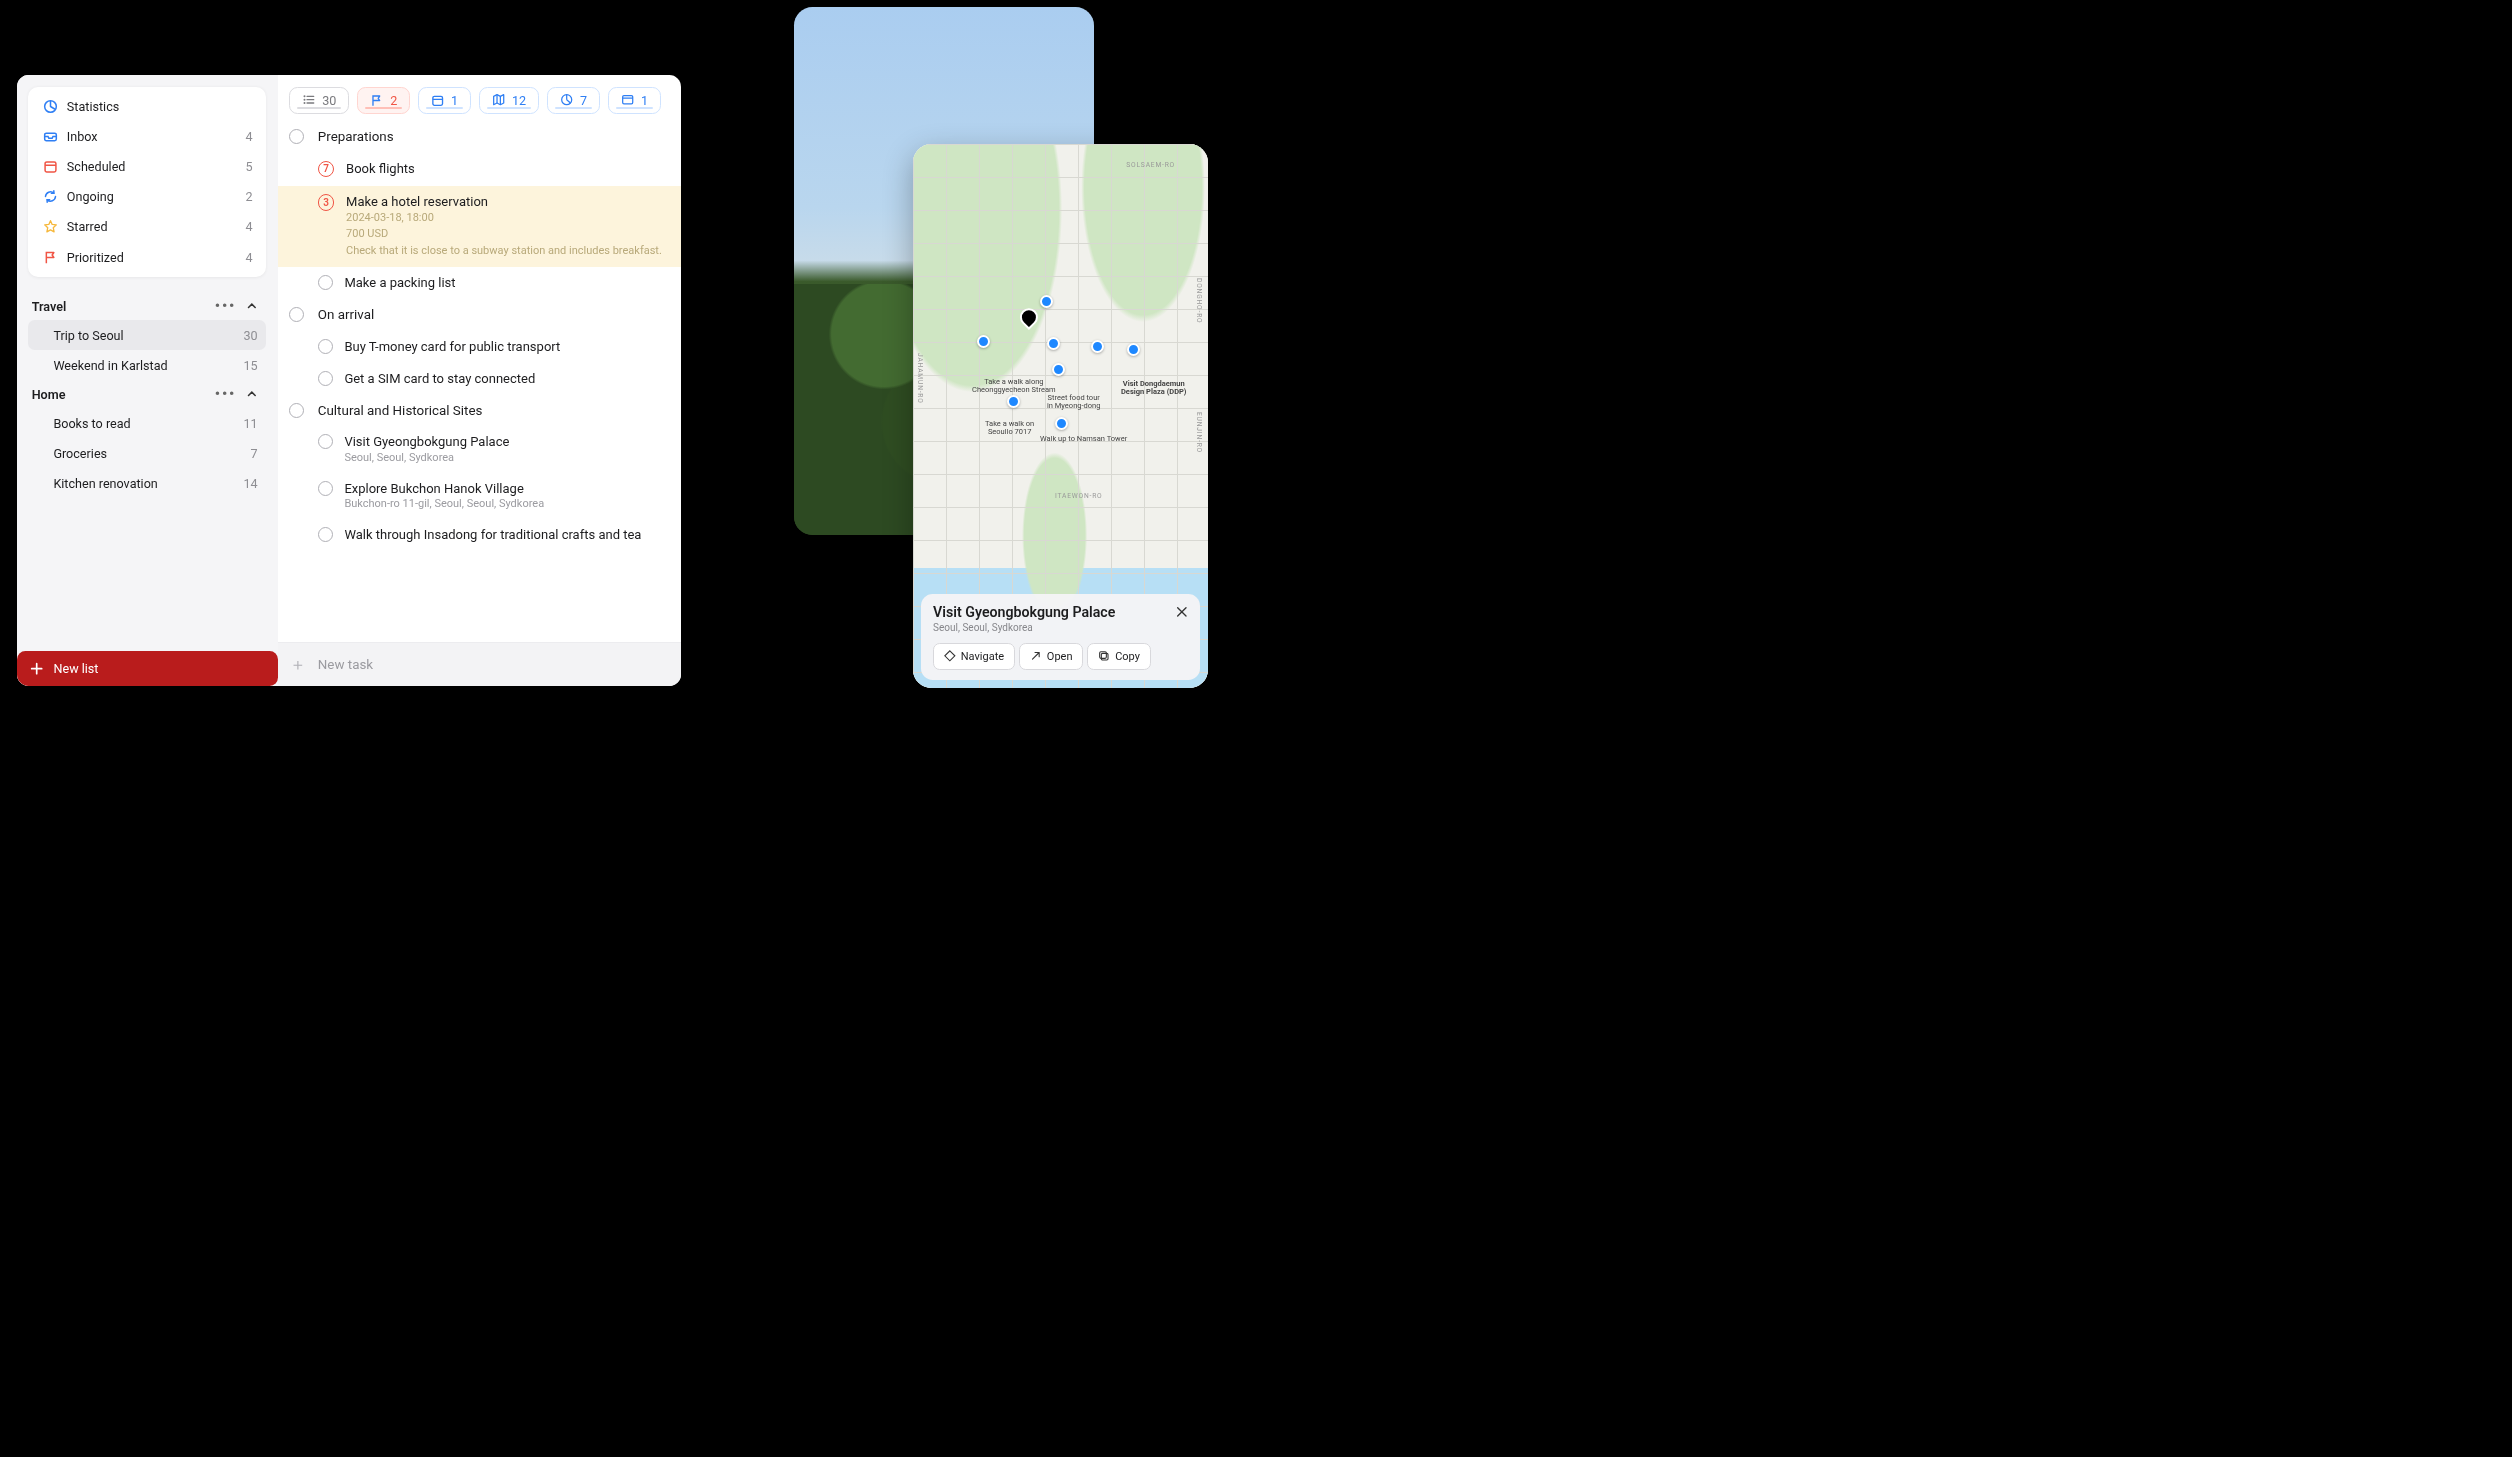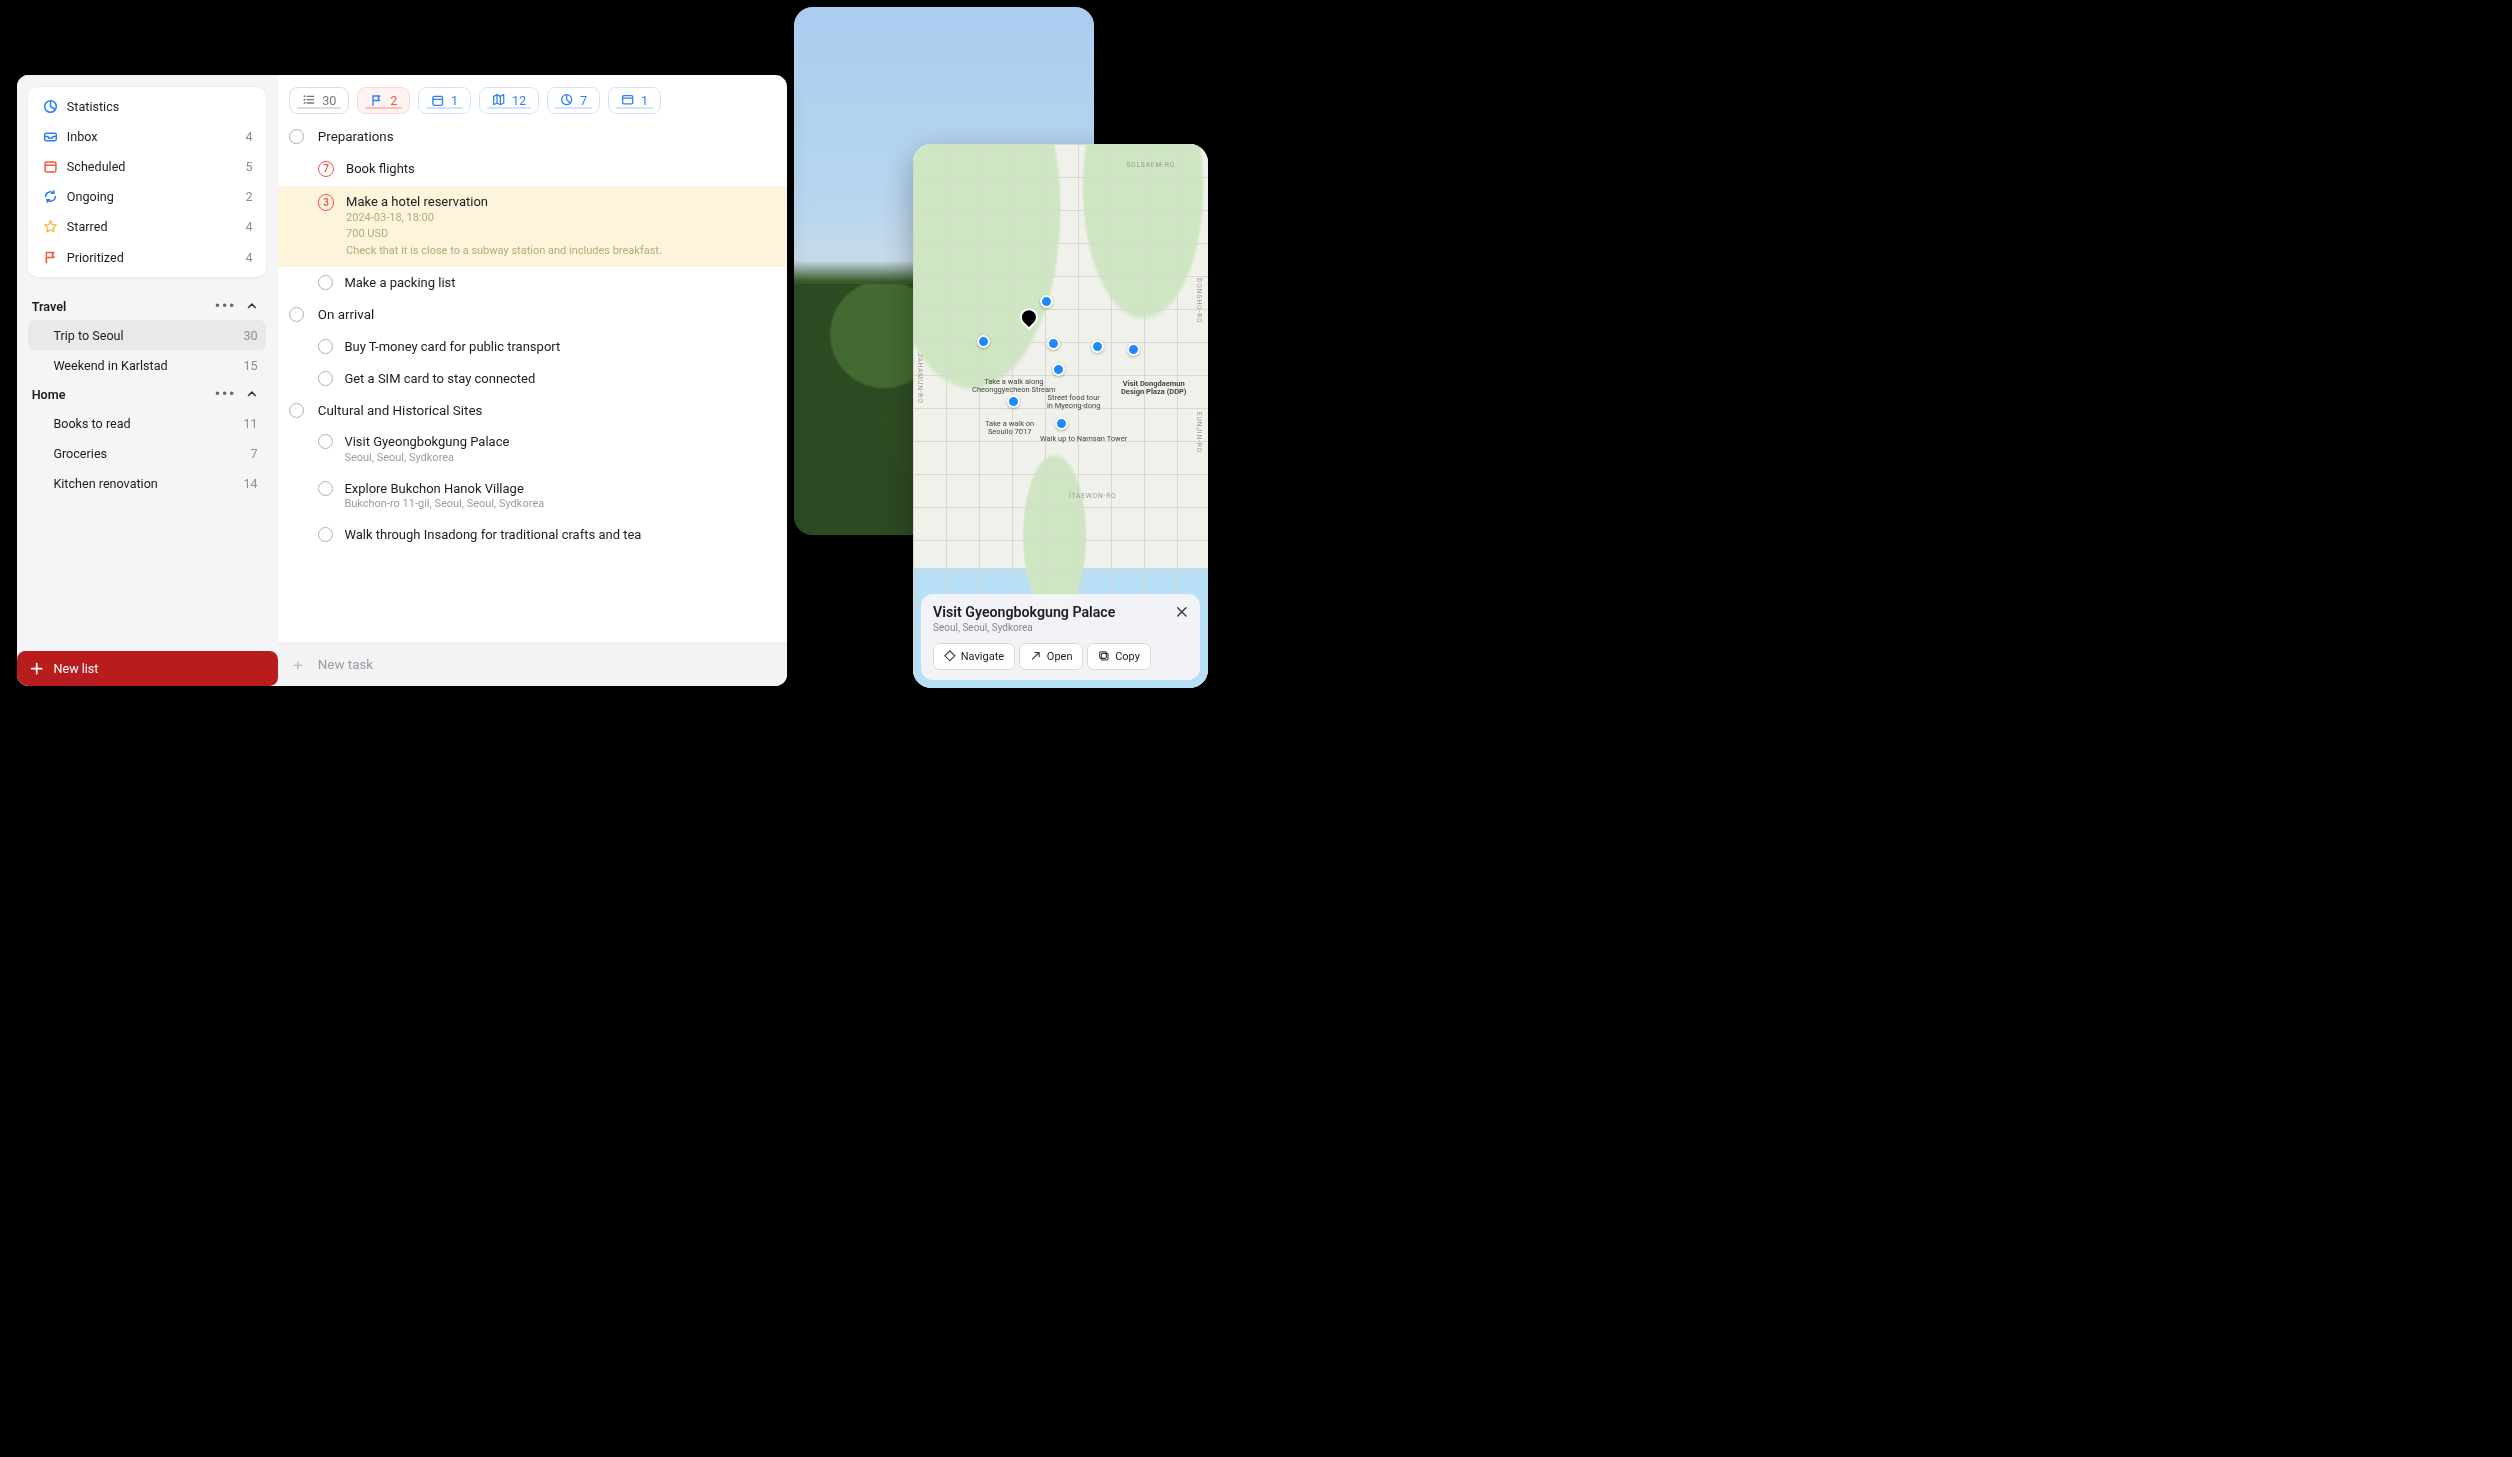--- a/index.html
+++ b/index.html
@@ -1,21 +1,21 @@
 <!DOCTYPE html>
 <html style="font-size:13.4px"><head>
 <meta charset="utf-8">
 <style>
 * { box-sizing: border-box; margin: 0; padding: 0; font-family: -apple-system, BlinkMacSystemFont, "Segoe UI", Roboto, sans-serif; }
 body { background: #000; width: 1223px; height: 703px; position: relative; overflow: hidden; }
 
 .app-window {
   position: absolute;
   top: 75px; left: 16.7px;
-  width: 770px; height: 611px;
+  width: 664px; height: 611px;
   background: #fff;
   border-radius: 11.7px;
   display: flex;
   overflow: hidden;
   box-shadow: 0 6.7px 25px rgba(0,0,0,0.12);
 }
 
 .sidebar {
   width: 261px;
   background: #f5f5f7;
@@ -516,21 +516,21 @@
       <span>New task</span>
     </div>
   </section>
 </div>
 
 <div class="map-card">
   <div class="map-bg"></div>
   <span class="map-road-label" style="top:16.7px; right:33px;">SOLSAEM-RO</span>
   <span class="map-road-label" style="top:134px; right:5px; writing-mode:vertical-rl;">DONGHO-RO</span>
   <span class="map-road-label" style="top:209px; left:3.3px; writing-mode:vertical-rl;">JAHAMUN-RO</span>
-  <span class="map-road-label" style="top:348px; left:156px;">ITAEWON-RO</span>
+  <span class="map-road-label" style="top:348px; left:142px;">ITAEWON-RO</span>
   <span class="map-road-label" style="top:268px; right:5px; writing-mode:vertical-rl;">EUNJIN-RO</span>
 
   <div class="pin-main" style="top:164px; left:107px;"></div>
   <div class="pin" style="top:151px; left:127px;"></div>
   <div class="pin" style="top:191px; left:64px;"></div>
   <div class="pin" style="top:193px; left:134px;"></div>
   <div class="pin" style="top:196px; left:178px;"></div>
   <div class="pin" style="top:199px; left:214px;"></div>
   <div class="pin" style="top:219px; left:139px;"></div>
   <div class="pin" style="top:251px; left:94px;"></div>

